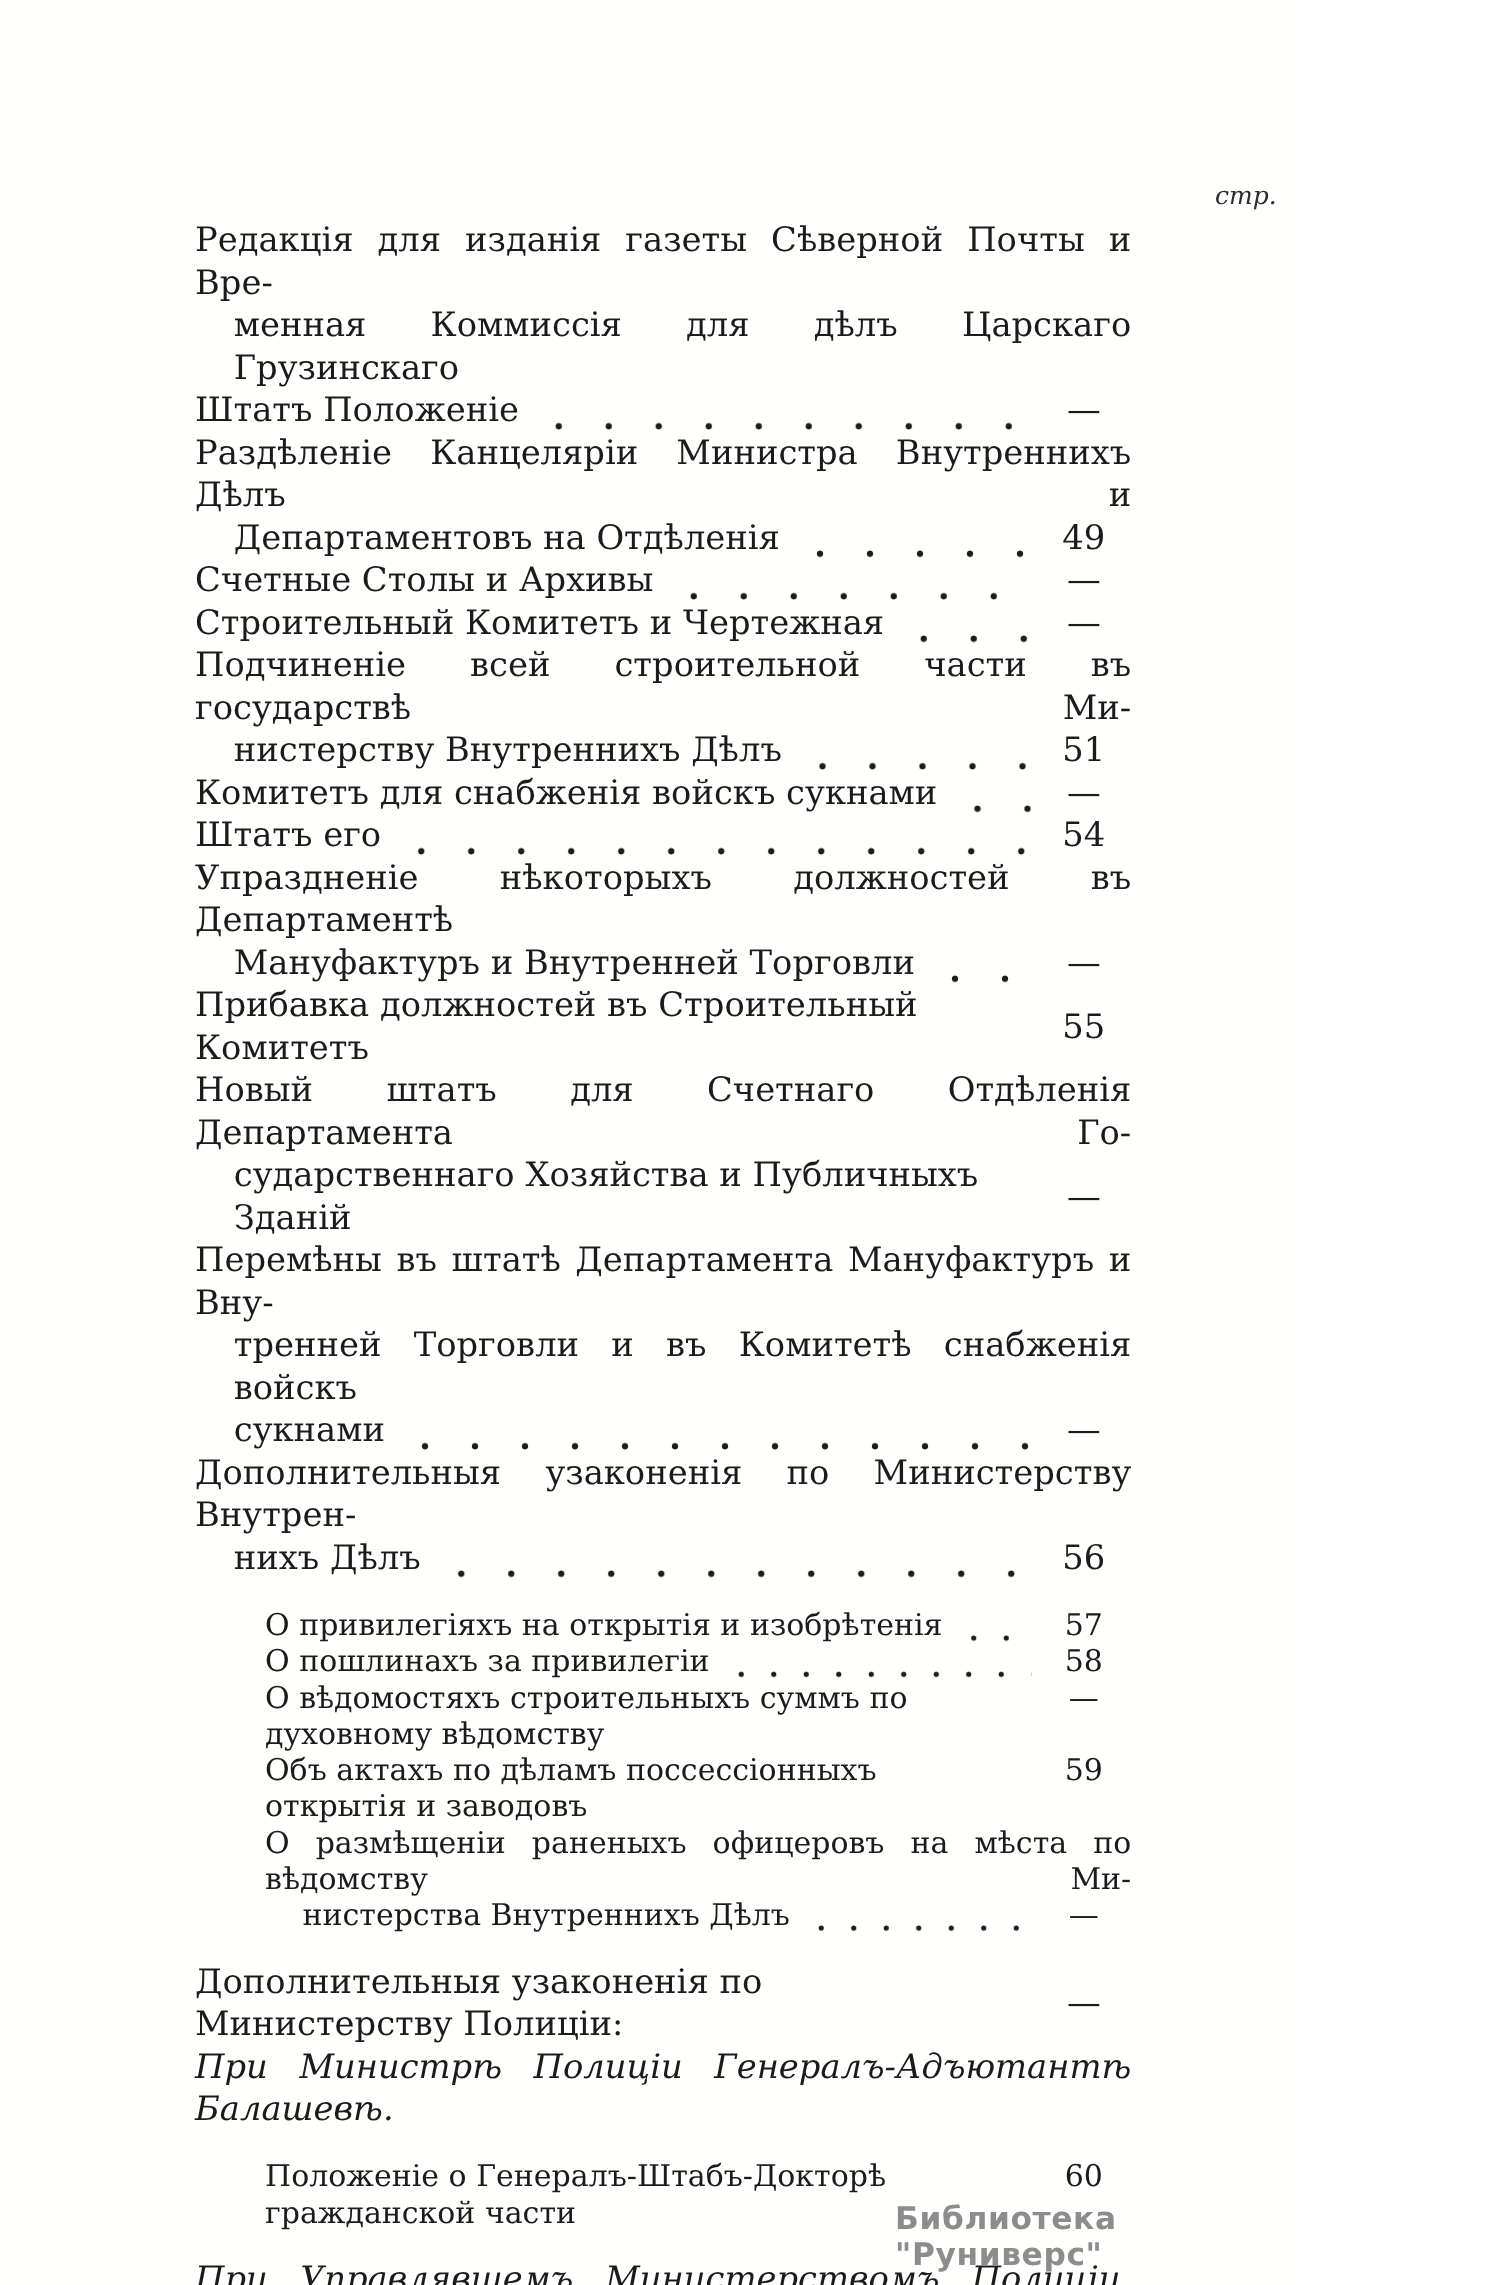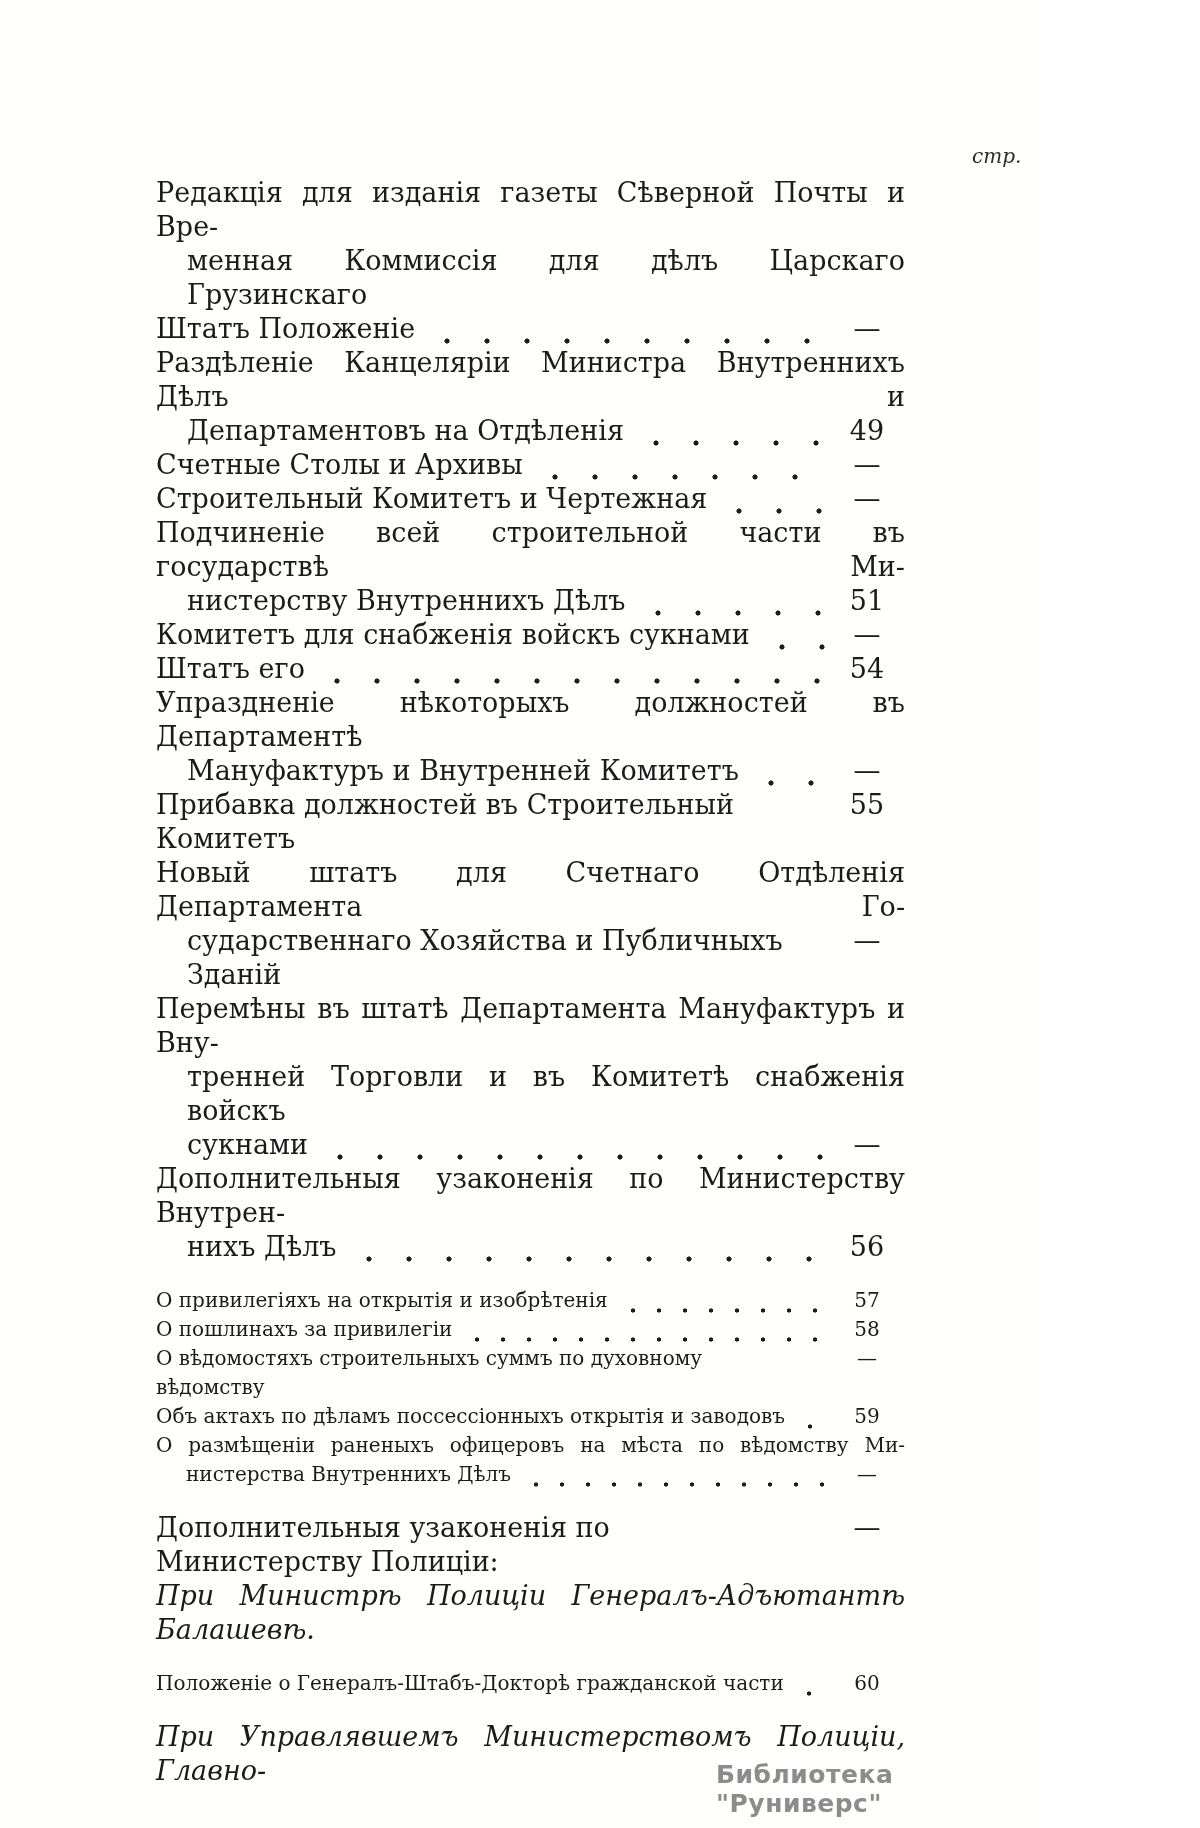--- a/index.html
+++ b/index.html
@@ -12,23 +12,23 @@
     overflow:hidden;
   }
   .strp {
     position:absolute; top:144px; left:972px;
     font-style:italic; font-size:20px; color:#2c2c2c;
   }
   .content {
     position:absolute; top:176px; left:156px; width:749px;
   }
   .row { display:flex; align-items:baseline; }
-  .row.main, .row.italic { font-size:27px; line-height:34px; }
+  .row.main, .row.italic { font-size:27px; line-height:34px;align-items:center; }
   .row.italic { font-style:italic; }
-  .row.small { font-size:20px; line-height:29px; }
+  .row.small { font-size:24px; line-height:29px; margin-left:56px; }
   .row.ind { padding-left:31px; }
   .row.small.ind { padding-left:30px; }
   .row.gap { margin-top:22px; }
   .text { flex:0 1 auto; }
   .text.fill { flex:1 1 auto; text-align:justify; text-align-last:justify; }
   .dots {
     flex:1 1 auto;
     align-self:stretch;
     margin:0 4px 0 12px;
     background-image:radial-gradient(circle, #1c1c1c 2.2px, rgba(0,0,0,0) 2.9px);
@@ -101,21 +101,21 @@
       </div>
       <div class="row main">
         <span class="text">Штатъ его</span>
         <span class="dots"></span>
         <span class="page-num">54</span>
       </div>
       <div class="row main">
         <span class="text fill">Упраздненіе нѣкоторыхъ должностей въ Департаментѣ</span>
       </div>
       <div class="row main ind">
-        <span class="text">Мануфактуръ и Внутренней Комитетъ</span>
+        <span class="text">Мануфактуръ и Внутренней Торговли</span>
         <span class="dots"></span>
         <span class="page-num">—</span>
       </div>
       <div class="row main">
         <span class="text">Прибавка должностей въ Строительный Комитетъ</span>
         <span class="dots"></span>
         <span class="page-num">55</span>
       </div>
       <div class="row main">
         <span class="text fill">Новый штатъ для Счетнаго Отдѣленія Департамента Го-</span>

